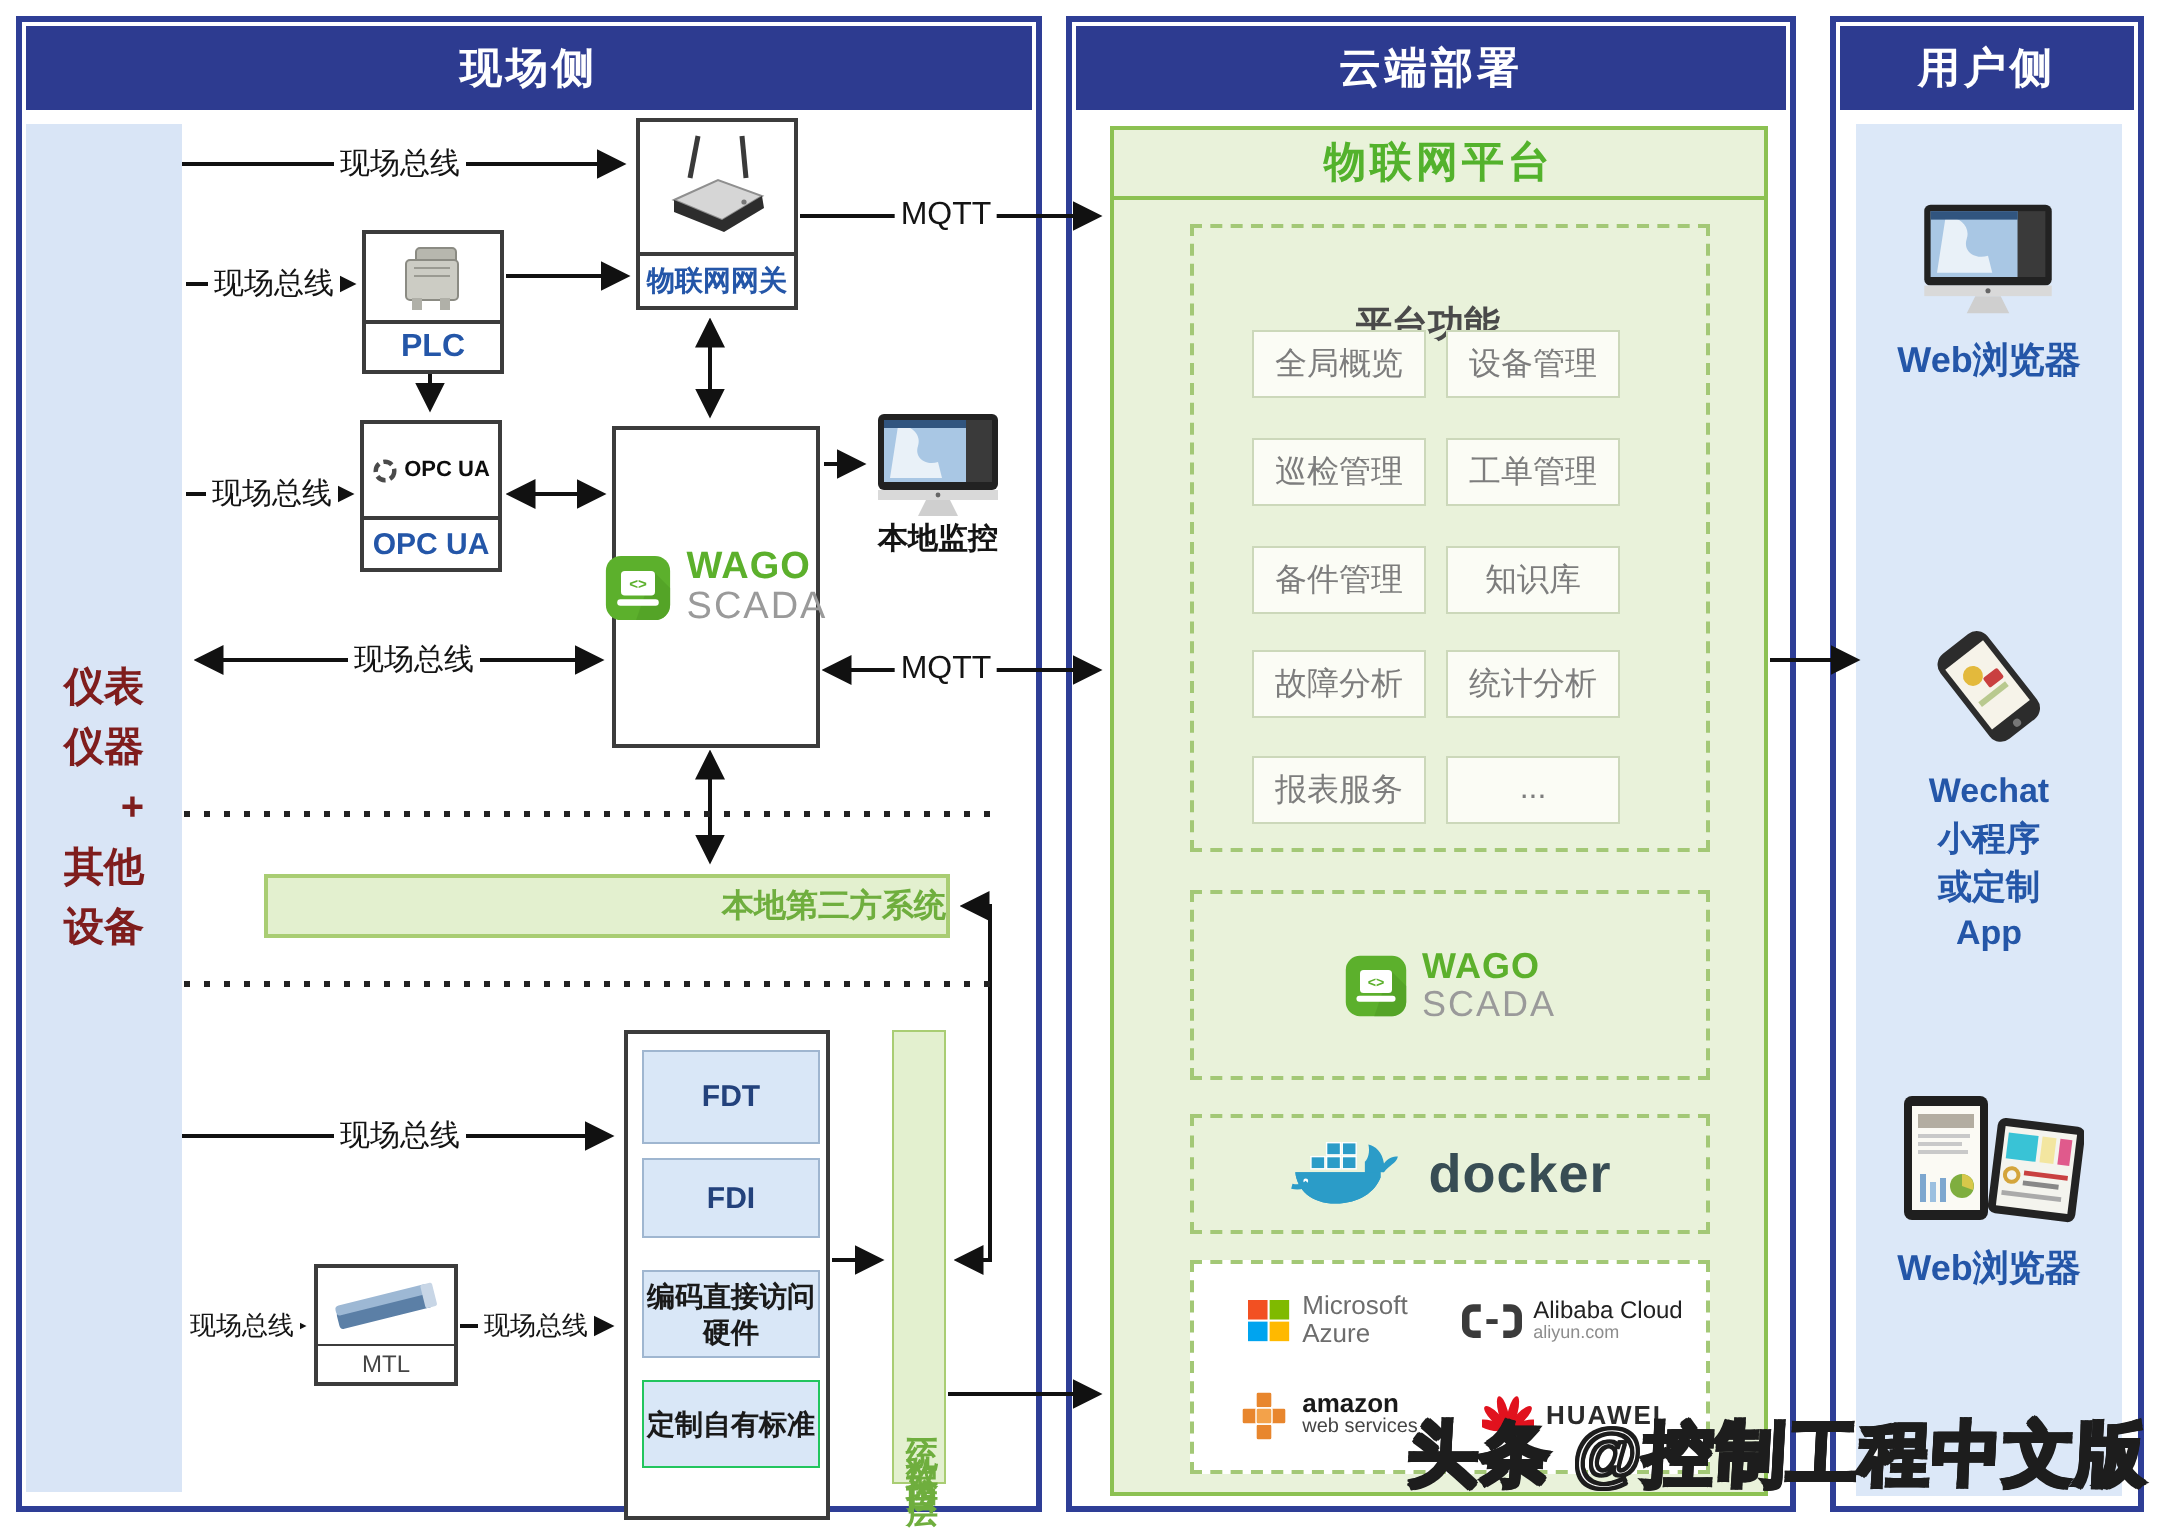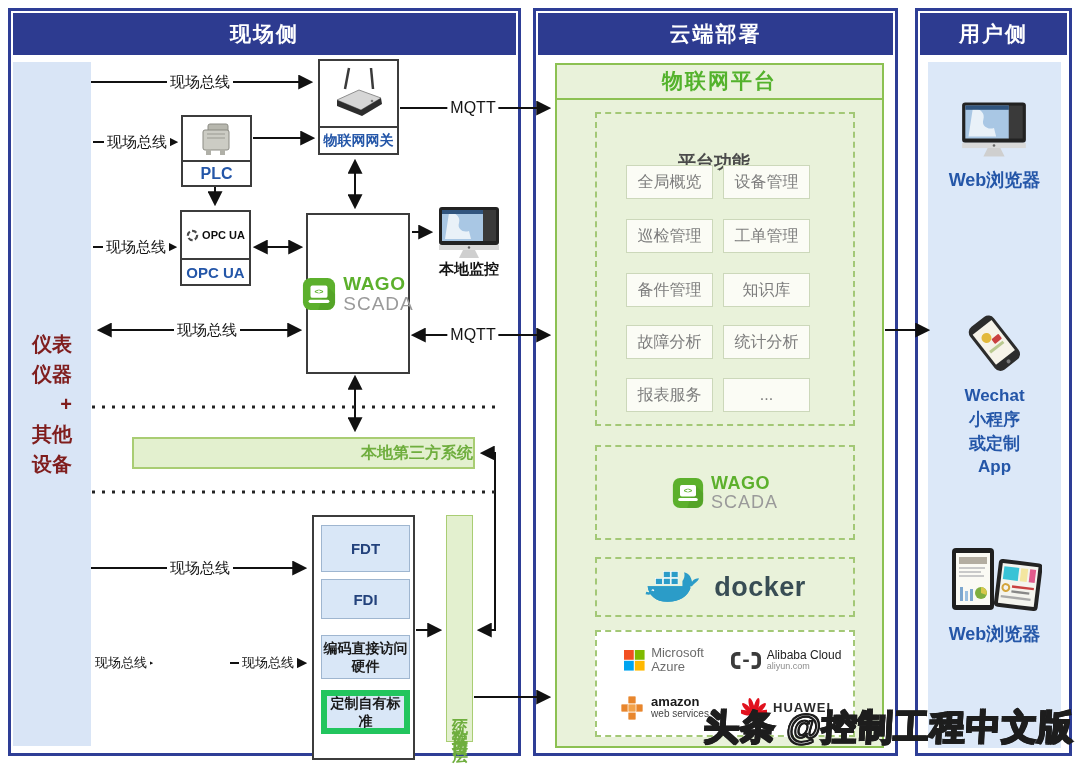--- a/index.html
+++ b/index.html
@@ -136,23 +136,35 @@
   <div class="abs" style="left:430px;top:260px;width:78px;text-align:center;font-size:15px;font-weight:600;color:#141414;z-index:3;">本地监控</div>
 
   <div class="abs greenbox" style="left:132px;top:437px;width:343px;height:32px;font-size:16px;z-index:3;">
     <span>本地第三方系统</span>
   </div>
 
   <div class="abs" style="left:312px;top:515px;width:103px;height:245px;border:2px solid #3c3c3c;background:#fff;z-index:3;">
     <div class="abs funcbox" style="left:7px;top:8px;width:89px;height:47px;font-size:15px;font-weight:bold;color:#23427c;background:#d9e7f7;border:1px solid #9fb6d0;">FDT</div>
     <div class="abs funcbox" style="left:7px;top:62px;width:89px;height:40px;font-size:15px;font-weight:bold;color:#23427c;background:#d9e7f7;border:1px solid #9fb6d0;">FDI</div>
     <div class="abs funcbox" style="left:7px;top:118px;width:89px;height:44px;font-size:14px;font-weight:bold;color:#1a1a1a;background:#d9e7f7;border:1px solid #9fb6d0;text-align:center;line-height:1.3;">编码直接访问硬件</div>
-    <div class="abs funcbox" style="left:7px;top:173px;width:89px;height:44px;font-size:14px;font-weight:bold;color:#1a1a1a;background:#d9e7f7;border:6px solid #22c55e;text-align:center;line-height:1.3;">定制自有标准</div>
-  </div>
-
+    <div class="abs funcbox" style="left:7px;top:173px;width:89px;height:44px;font-size:14px;font-weight:bold;color:#1a1a1a;background:#d9e7f7;border:1px solid #22c55e;text-align:center;line-height:1.3;">定制自有标准</div>
+  </div>
+
+  <div class="abs devbox" style="left:157px;top:632px;width:72px;height:61px;z-index:3;">
+    <div class="devimg">
+      <svg width="60" height="32" viewBox="0 0 60 32">
+        <g transform="rotate(-14 30 16)">
+          <rect x="5" y="13" width="48" height="9" rx="2" fill="#5b7fa6"></rect>
+          <rect x="5" y="10" width="48" height="5" rx="2" fill="#9db8d4"></rect>
+          <rect x="49" y="10" width="6" height="12" rx="1" fill="#c8d6e6"></rect>
+        </g>
+      </svg>
+    </div>
+    <div class="devlbl" style="height:19px;font-size:12px;color:#454545;font-weight:normal;border-top-width:1px;">MTL</div>
+  </div>
 
   <div class="abs greenbox vtext" style="left:446px;top:515px;width:27px;height:227px;font-size:16px;border-width:1.5px;">统一数据接口层</div>
 
   <div class="abs panel" style="left:533px;top:8px;width:365px;height:748px;"></div>
   <div class="abs hdr" style="left:538px;top:13px;width:355px;height:42px;">
     <span>云端部署</span>
   </div>
 
   <div class="abs" style="left:555px;top:63px;width:329px;height:685px;background:#e9f2da;border:2px solid #8cc152;z-index:1;"></div>
   <div class="abs" style="left:555px;top:63px;width:329px;height:37px;border-bottom:2px solid #8cc152;display:flex;align-items:center;justify-content:center;font-size:21px;font-weight:bold;color:#53b22c;letter-spacing:2px;z-index:2;">物联网平台</div>

